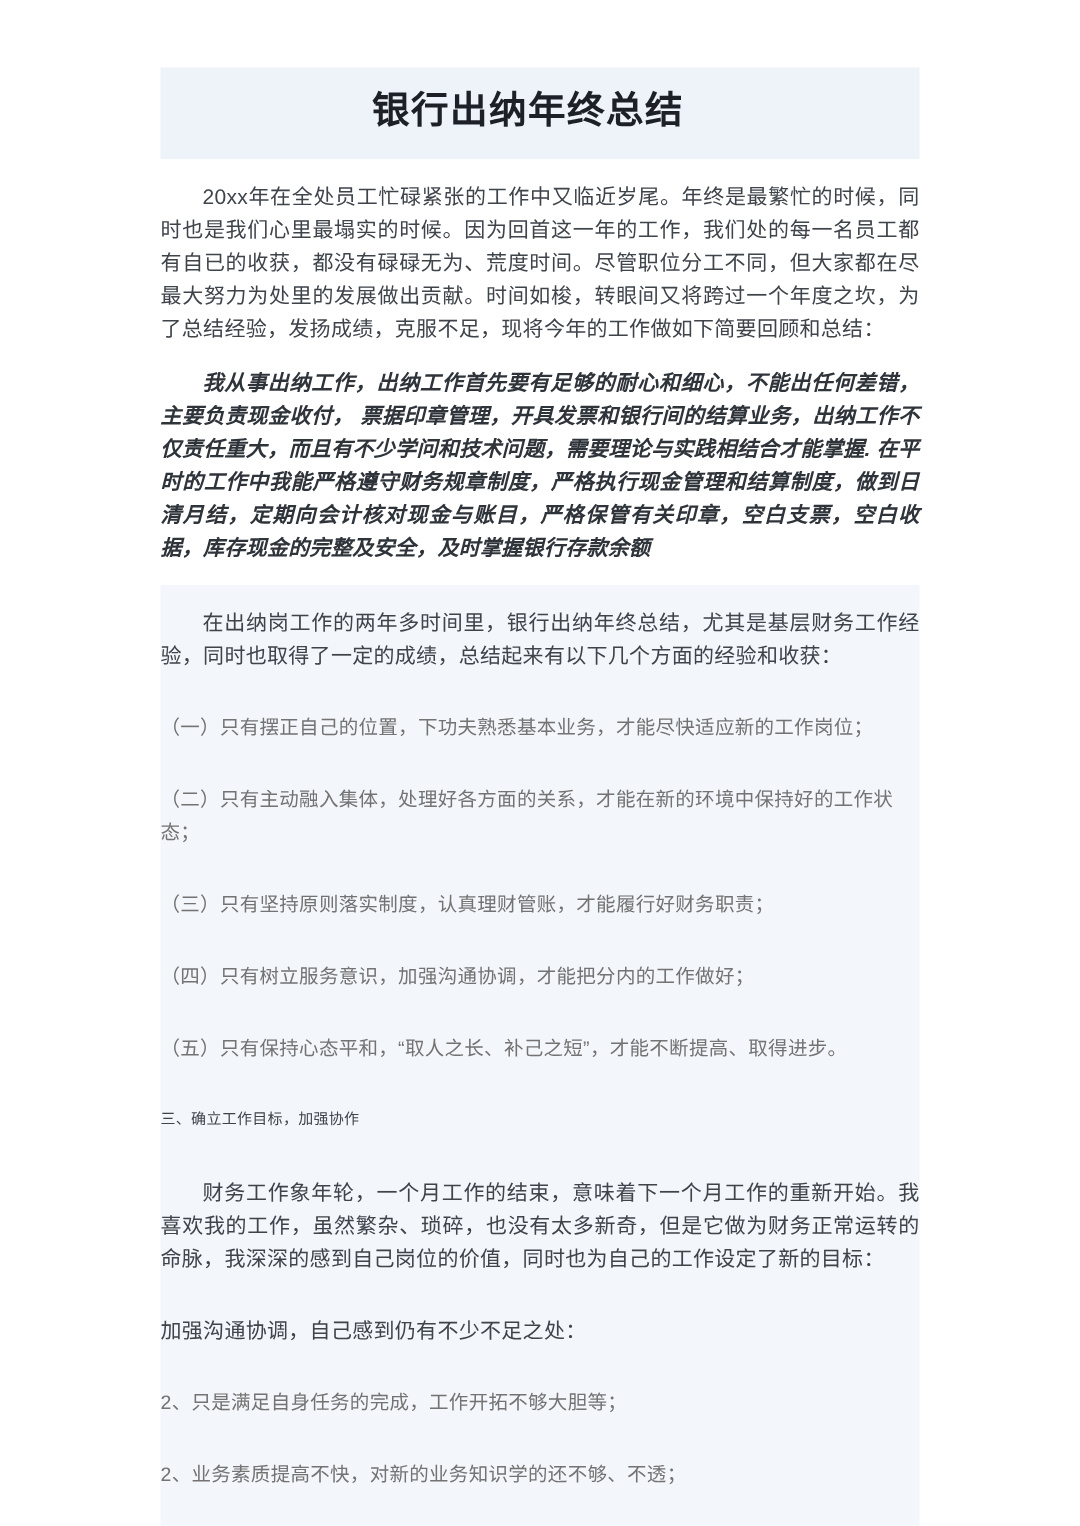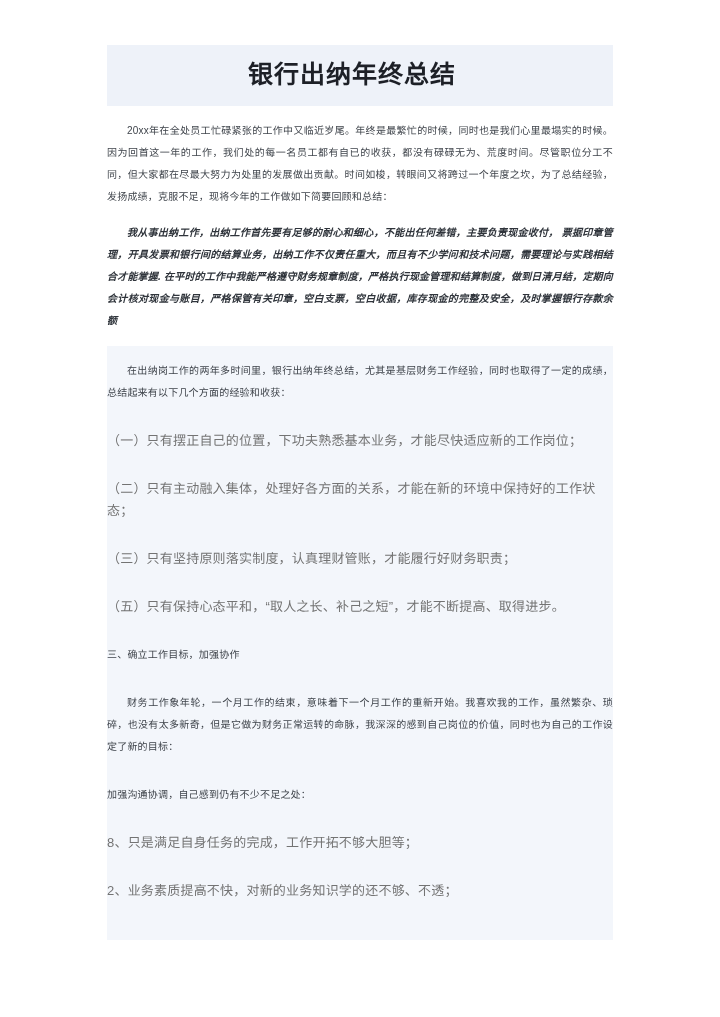--- a/index.html
+++ b/index.html
@@ -49,21 +49,21 @@
     letter-spacing: 1px;
     color: #1d2027;
   }
 
   .para-block {
     padding-top: 14px;
   }
 
   .para {
     margin: 0 0 14px 0;
-    font-size: 10px;
+    font-size: 14px;
     line-height: 22px;
     text-align: justify;
     text-justify: inter-ideograph;
     text-indent: 2em;
     color: #3f444b;
     letter-spacing: 0.2px;
   }
 
   .para.bold {
     font-weight: bold;
@@ -126,28 +126,29 @@
 
     <div class="shaded">
       <p class="para">在出纳岗工作的两年多时间里，银行出纳年终总结，尤其是基层财务工作经验，同时也取得了一定的成绩，总结起来有以下几个方面的经验和收获：</p>
 
       <p class="list-item">（一）只有摆正自己的位置，下功夫熟悉基本业务，才能尽快适应新的工作岗位；</p>
 
       <p class="list-item">（二）只有主动融入集体，处理好各方面的关系，才能在新的环境中保持好的工作状态；</p>
 
       <p class="list-item">（三）只有坚持原则落实制度，认真理财管账，才能履行好财务职责；</p>
 
+      <p class="list-item">（四）只有树立服务意识，加强沟通协调，才能把分内的工作做好；</p>
 
       <p class="list-item">（五）只有保持心态平和，“取人之长、补己之短”，才能不断提高、取得进步。</p>
 
       <p class="section-head">三、确立工作目标，加强协作</p>
 
       <p class="para">财务工作象年轮，一个月工作的结束，意味着下一个月工作的重新开始。我喜欢我的工作，虽然繁杂、琐碎，也没有太多新奇，但是它做为财务正常运转的命脉，我深深的感到自己岗位的价值，同时也为自己的工作设定了新的目标：</p>
 
       <p class="para noindent">加强沟通协调，自己感到仍有不少不足之处：</p>
 
-      <p class="list-item">8、只是满足自身任务的完成，工作开拓不够大胆等；</p>
+      <p class="list-item">2、只是满足自身任务的完成，工作开拓不够大胆等；</p>
 
       <p class="list-item">2、业务素质提高不快，对新的业务知识学的还不够、不透；</p>
     </div>
 
   </div>
 </div>
 
 </body></html>

